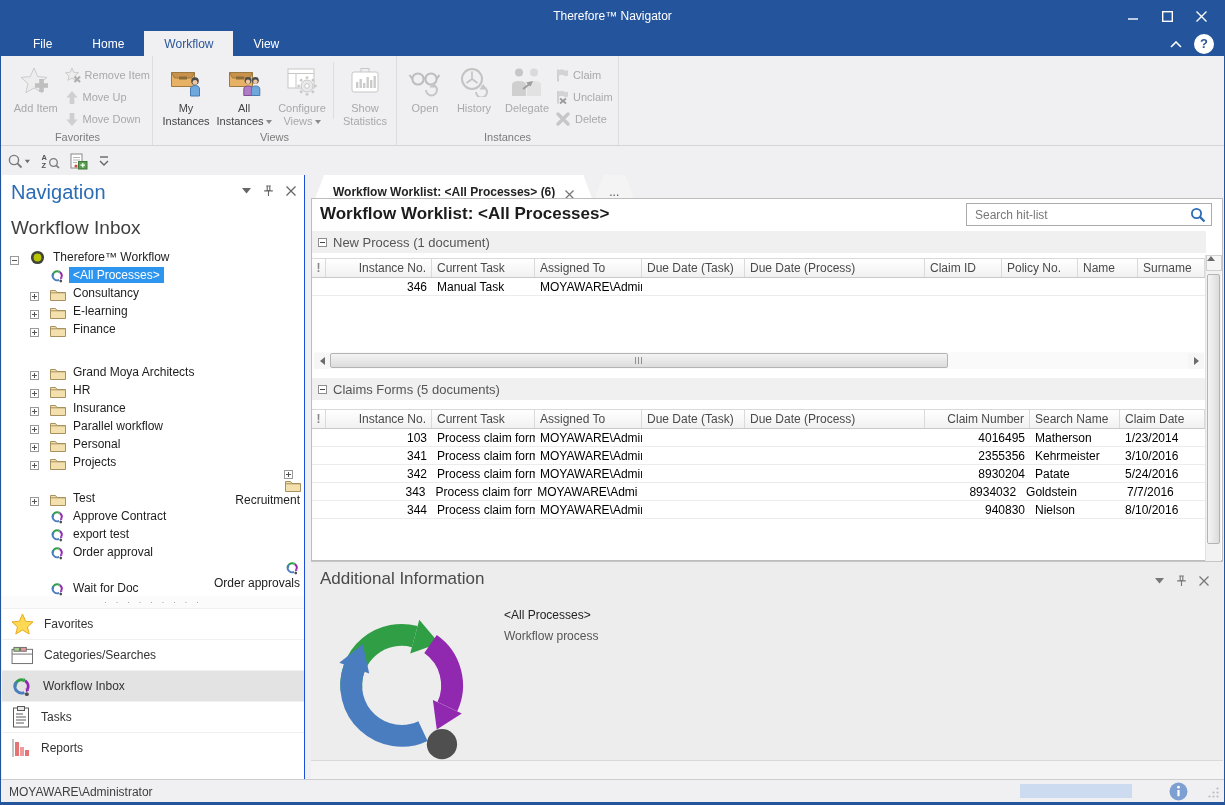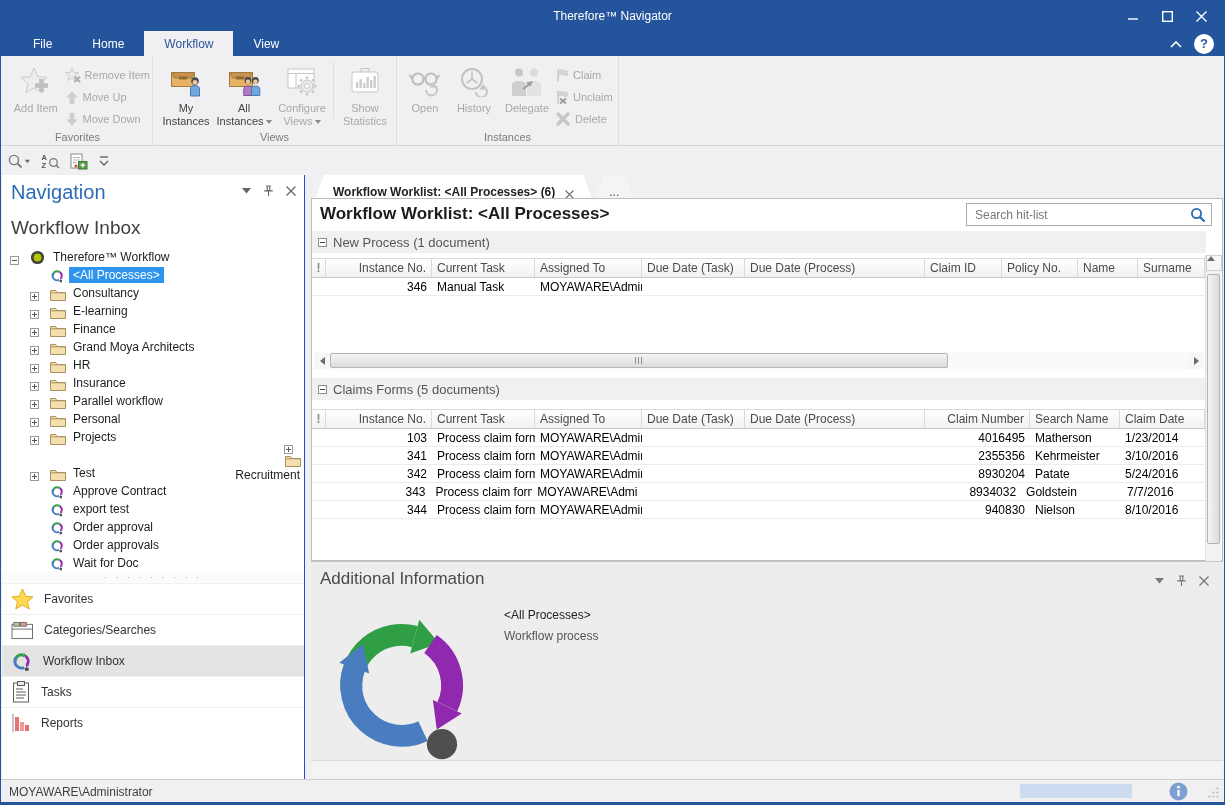--- a/index.html
+++ b/index.html
@@ -508,21 +508,21 @@
             </svg>
           </span>
           <span class="ticon">
             <svg width="16" height="13" viewBox="0 0 16 13">
               <path d="M0.5 2.5 h5 l1.5 2 h8.5 v8 h-15 z" fill="#f3e0ac" stroke="#a89060"></path>
               <path d="M0.5 4.8 h15" stroke="#a89060" fill="none"></path>
             </svg>
           </span>
           <span class="tlabel">Finance</span>
         </div>
-        <div class="tree-row" style="padding-left: 28px;">
+        <div class="tree-row" style="padding-left: 28px; margin-top: 25px;">
           <span class="expander">
             <svg width="9" height="9" viewBox="0 0 9 9">
               <rect x="0.5" y="0.5" width="8" height="8" fill="#fff" stroke="#9a9a9a"></rect>
               <line x1="2" y1="4.5" x2="7" y2="4.5" stroke="#555"></line>
               <line x1="4.5" y1="2" x2="4.5" y2="7" stroke="#555"></line>
             </svg>
           </span>
           <span class="ticon">
             <svg width="16" height="13" viewBox="0 0 16 13">
               <path d="M0.5 2.5 h5 l1.5 2 h8.5 v8 h-15 z" fill="#f3e0ac" stroke="#a89060"></path>
@@ -663,21 +663,21 @@
         </div>
         <div class="tree-row" style="padding-left: 28px;">
           <span class="expander"></span>
           <span class="ticon">
             <svg width="15" height="15" viewBox="0 0 100 100">
               <use href="#wf-sym"></use>
             </svg>
           </span>
           <span class="tlabel">Order approval</span>
         </div>
-        <div class="tree-row" style="padding-left: 28px;">
+        <div class="tree-row" style="padding-left: 28px; flex-direction: column;">
           <span class="expander"></span>
           <span class="ticon">
             <svg width="15" height="15" viewBox="0 0 100 100">
               <use href="#wf-sym"></use>
             </svg>
           </span>
           <span class="tlabel">Order approvals</span>
         </div>
         <div class="tree-row" style="padding-left: 28px;">
           <span class="expander"></span>

